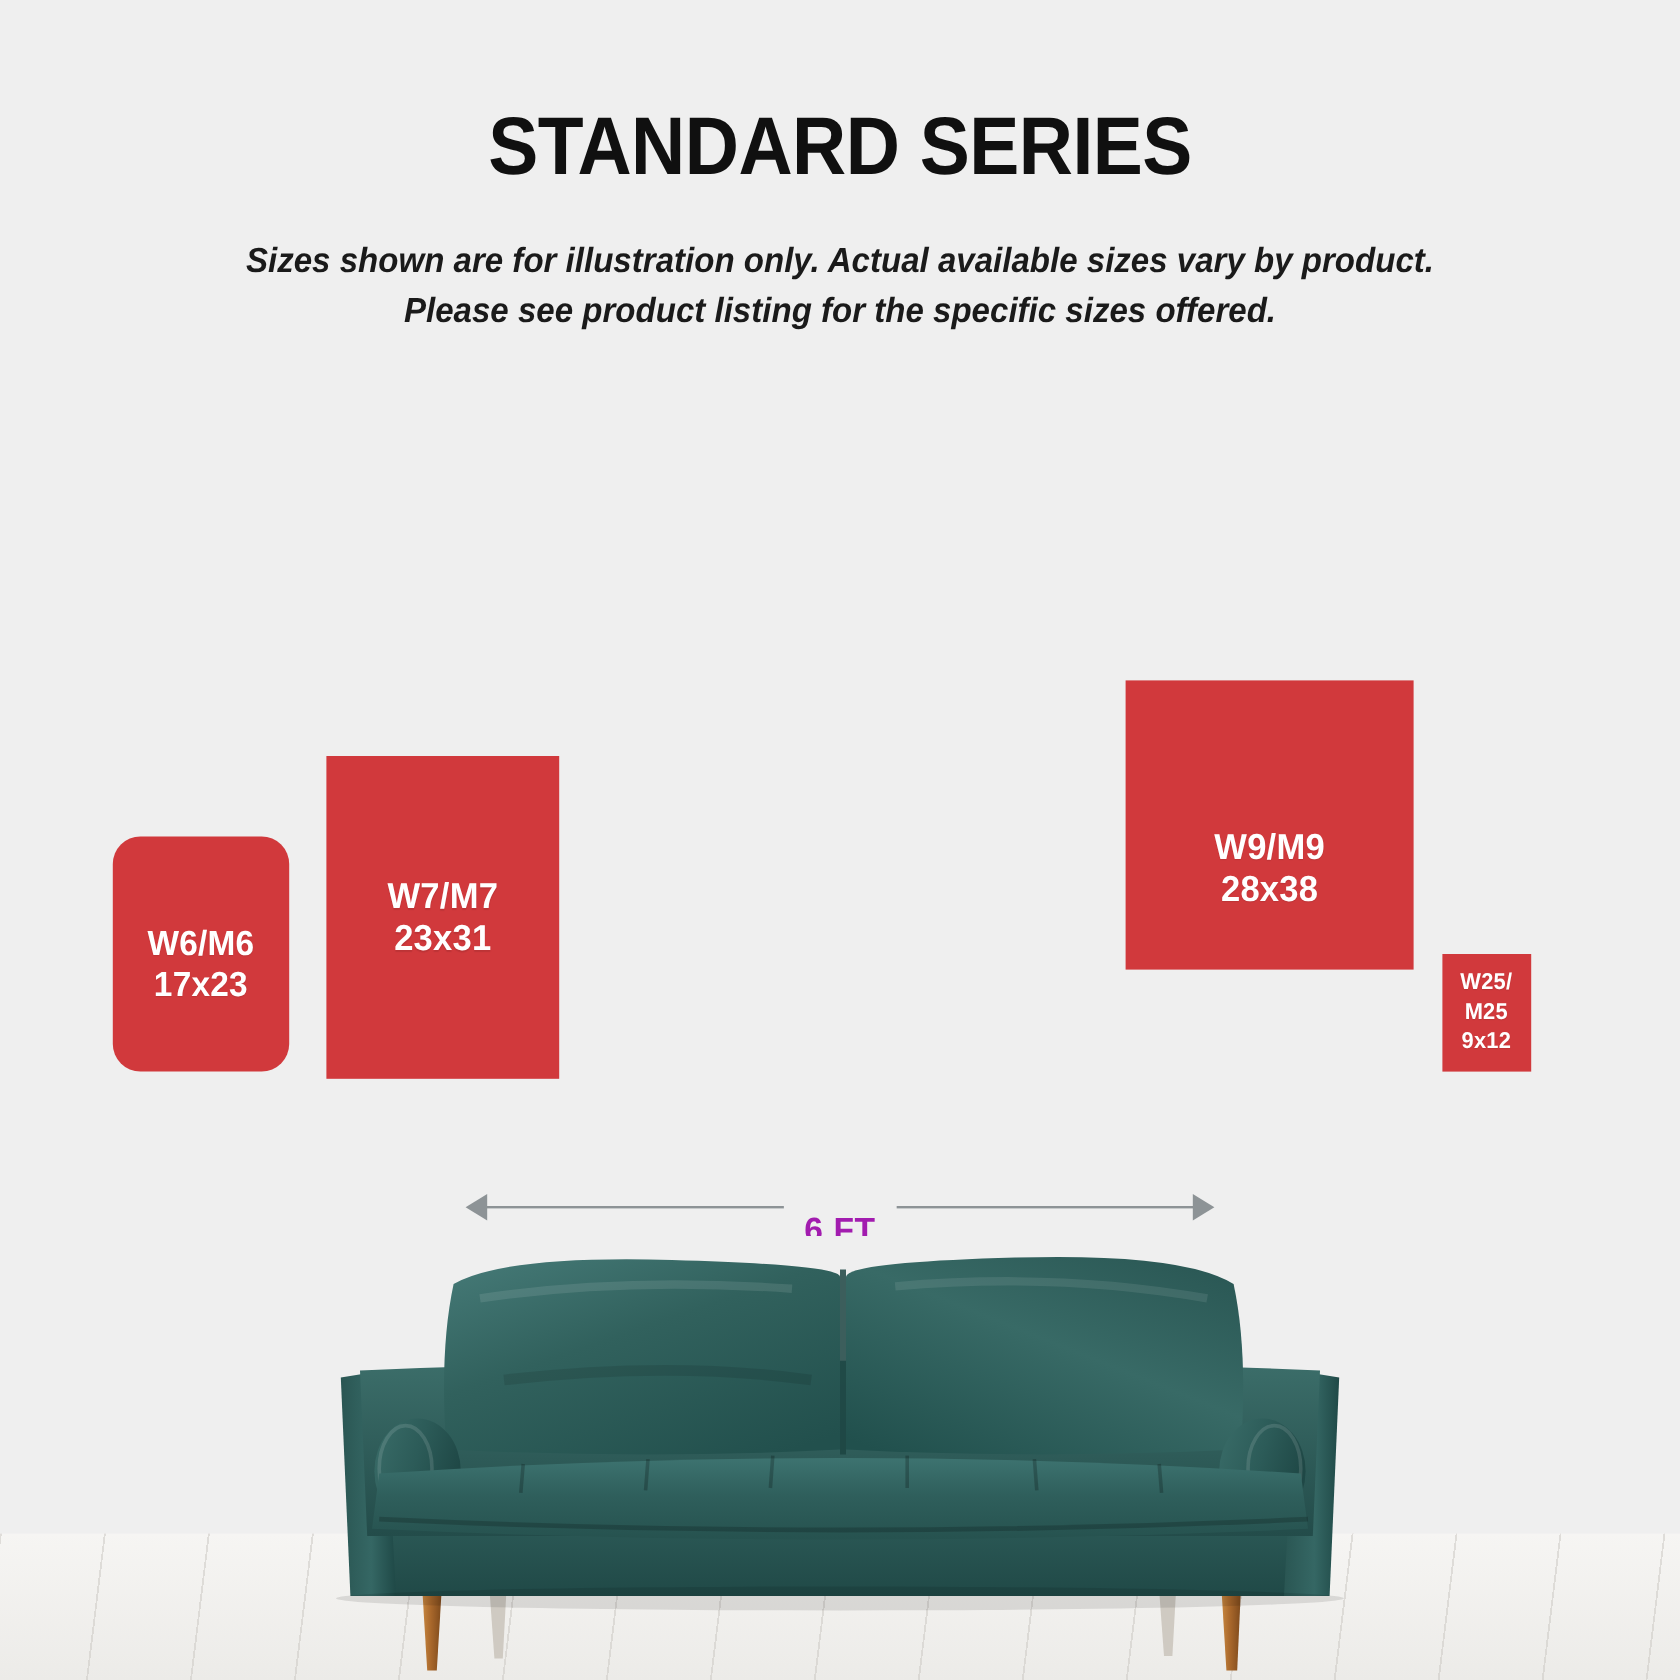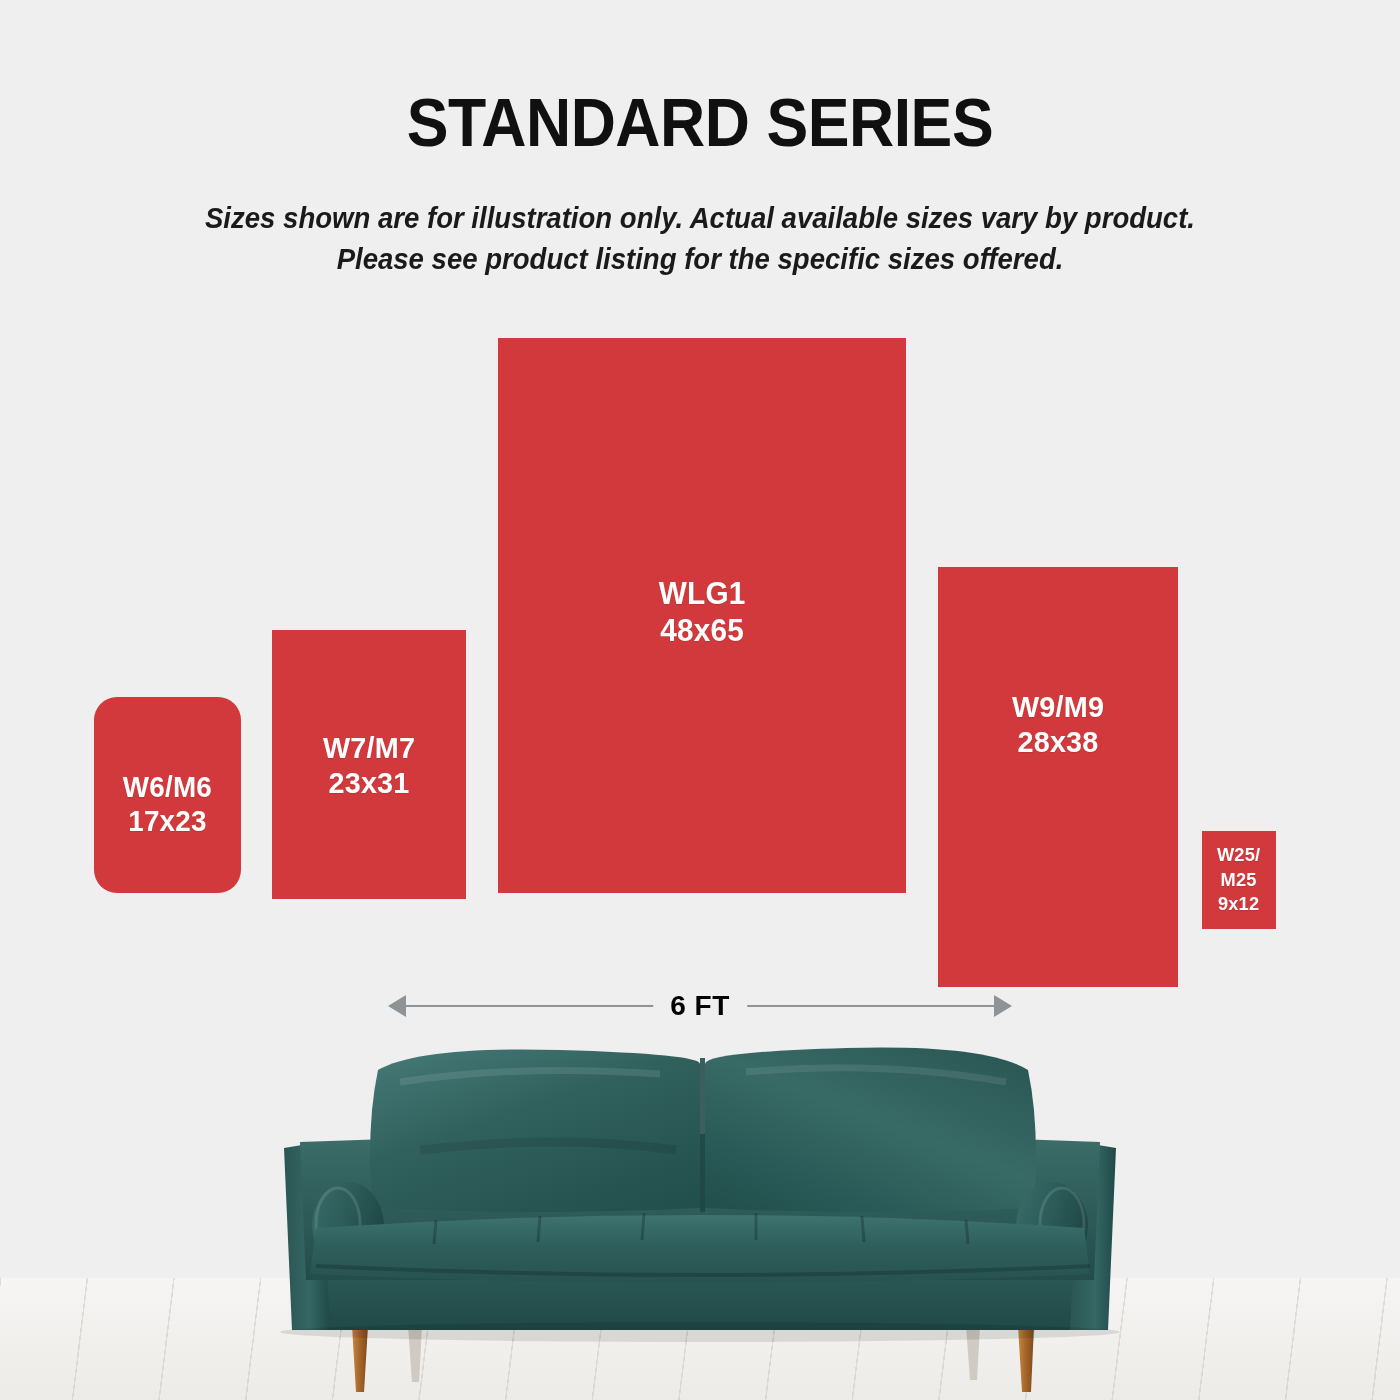--- a/index.html
+++ b/index.html
@@ -41,21 +41,21 @@
     line-height:1.18;letter-spacing:0.2px;
     text-shadow:0 1px 1px rgba(0,0,0,.10);
     transform:scaleX(0.96);
   }
   .flabel .ln{display:block;white-space:nowrap;}
 
   
   #frame-w6   {left:94px;  top:697px; width:147px; height:196px;border-radius:23px;}
   #frame-w7   {left:272px; top:630px; width:194px; height:269px;}
   #frame-wlg1 {left:498px; top:338px; width:408px; height:555px;}
-  #frame-w9   {left:938px; top:567px; width:240px; height:420px;}
+  #frame-w9   {left:938px; top:567px; width:240px; height:241px;}
   #frame-w25  {left:1202px;top:795px; width:74px;  height:98px;}
 
   
   #frame-w6   .flabel{font-size:29px; margin-top:18px;}
   #frame-w7   .flabel{font-size:30px; position:absolute; top:100px;}
   #frame-wlg1 .flabel{font-size:31px; position:absolute; top:238px;}
   #frame-w9   .flabel{font-size:30px; position:absolute; top:122px;}
   #frame-w25  .flabel{font-size:19px; line-height:1.3;}
 
   
@@ -110,49 +110,43 @@
       </div>
     </div>
 
     <div class="frame" id="frame-w7" style="background: rgb(209, 57, 60);">
       <div class="flabel" style="color: rgb(255, 255, 255);">
         <span class="ln">W7/M7</span>
         <span class="ln">23x31</span>
       </div>
     </div>
 
-    <div class="frame" id="frame-wlg1" style="background: rgb(209, 57, 60);">
-      <div class="flabel" style="color: rgb(255, 255, 255);">
-        <span class="ln">WLG1</span>
-        <span class="ln">48x65</span>
-      </div>
-    </div>
 
     <div class="frame" id="frame-w9" style="background: rgb(209, 57, 60);">
       <div class="flabel" style="color: rgb(255, 255, 255);">
         <span class="ln">W9/M9</span>
         <span class="ln">28x38</span>
       </div>
     </div>
 
-    <div class="frame" id="frame-w25" style="background: rgb(209, 57, 60); margin-top: 36px;">
+    <div class="frame" id="frame-w25" style="background: rgb(209, 57, 60);">
       <div class="flabel" style="color: rgb(255, 255, 255);">
         <span class="ln">W25/</span>
         <span class="ln">M25</span>
         <span class="ln">9x12</span>
       </div>
     </div>
 
   </div>
 
   <div class="dim">
     <div class="line" style="background: rgb(141, 147, 150);"></div>
     <div class="ar ar-left" style="border-right-color: rgb(141, 147, 150);"></div>
     <div class="ar ar-right" style="border-left-color: rgb(141, 147, 150);"></div>
-    <div class="dimlabel" style="color: #000000; background: rgb(239, 239, 239);">6 FT</div>
+    <div class="dimlabel" style="color: #a21caf; background: rgb(239, 239, 239); margin-top: 19px;">6 FT</div>
   </div>
 
   <div class="sofa-scene">
     <div class="wallbase"></div>
     <div class="floor"></div>
 
     <svg class="sofa-svg" width="1400" height="370" viewBox="0 0 1400 370" style="position:absolute;left:0;top:0;">
       <defs>
         <linearGradient id="gBack" x1="0" y1="0" x2="0" y2="1">
           <stop offset="0%" stop-color="#3c6e6a"></stop>

